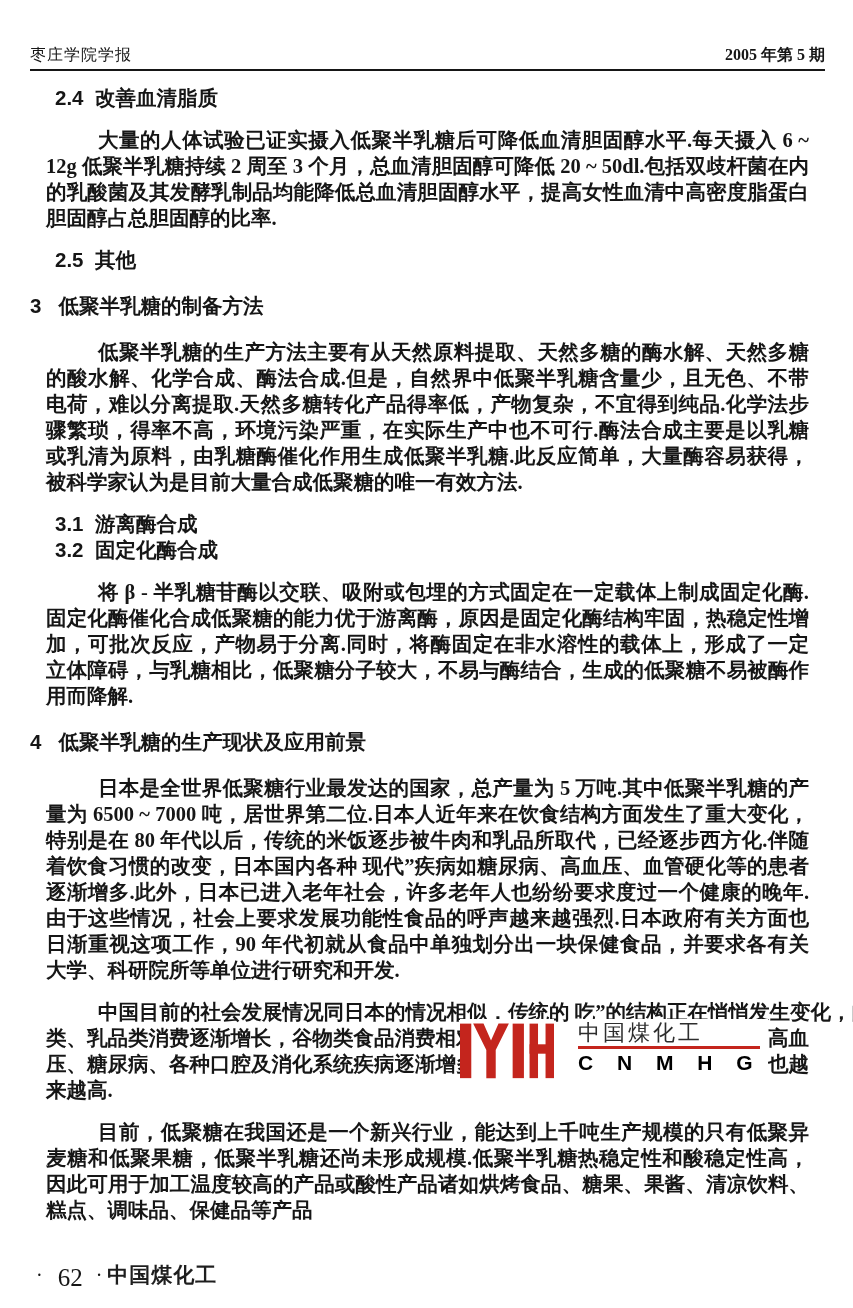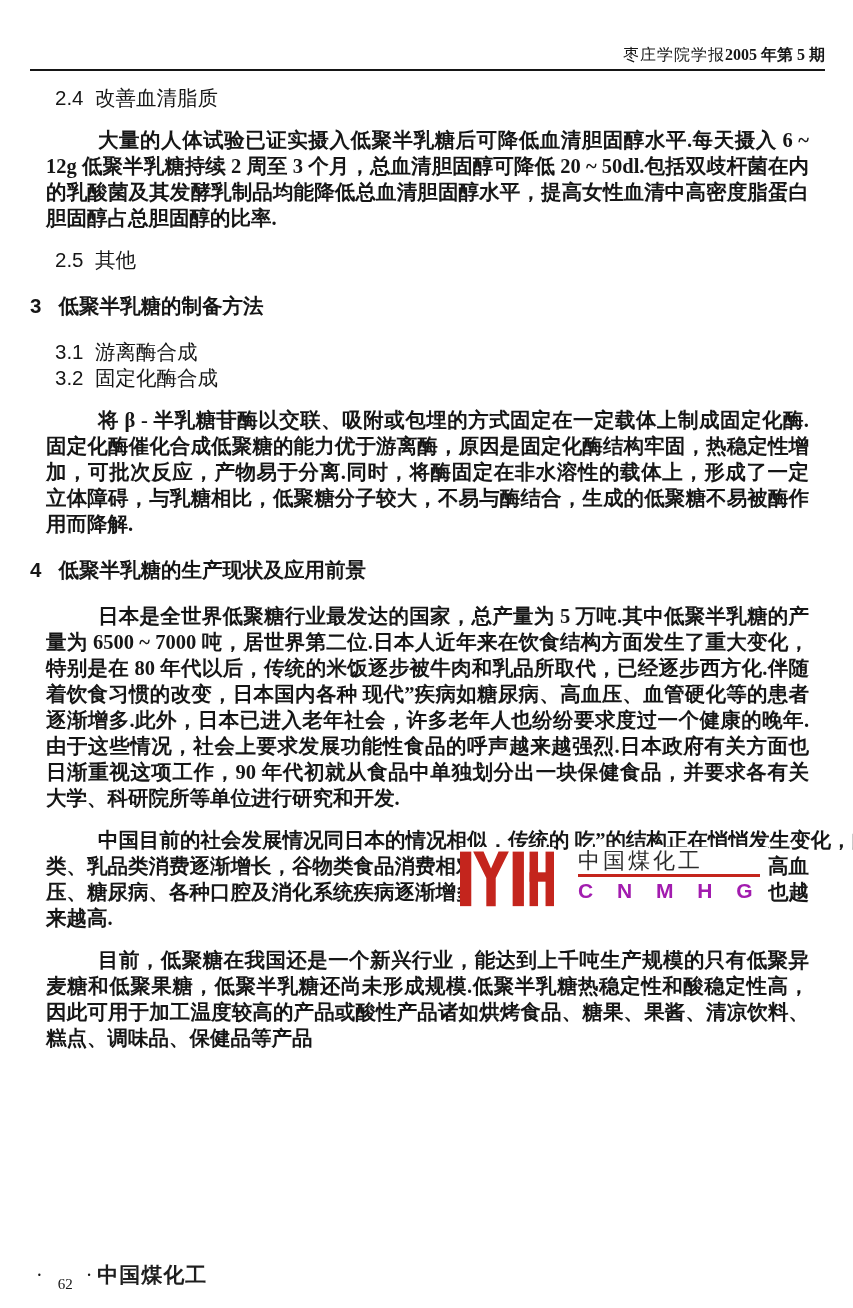--- a/index.html
+++ b/index.html
@@ -7,30 +7,30 @@
     position:relative;
     width:853px;height:1308px;
     background:#ffffff;
     overflow:hidden;
     color:#161616;
     font-family:"Liberation Serif","DejaVu Serif",serif;
     margin:0 auto;
   }
   .inner{position:absolute;left:30px;top:0;width:795px;}
   .journal-header{
-    display:flex;justify-content:flex-end;align-items:flex-end;
+    display:flex;justify-content:space-between;align-items:flex-end;
     padding-top:46px;font-size:16px;line-height:18px;
   }
   .journal-name{font-family:"Liberation Sans","DejaVu Sans",sans-serif;letter-spacing:1px;}
   .journal-issue{font-size:16px;font-weight:bold;}
   .header-rule{border-bottom:2px solid #161616;margin-top:5px;height:0;}
 
   .sub-heading{
     font-family:"Liberation Sans","DejaVu Sans",sans-serif;
-    font-weight:400;font-size:20.5px;line-height:26px;
+    font-weight:700;font-size:20.5px;line-height:26px;
     margin:0 0 0 25px;white-space:pre-wrap;
   }
   .sec-heading{
     font-family:"Liberation Sans","DejaVu Sans",sans-serif;
     font-weight:700;font-size:20.5px;line-height:26px;
     margin:20px 0;white-space:pre-wrap;
   }
   .first-block{margin-top:14px;}
   .para{
     font-size:20.5px;line-height:26px;
@@ -50,29 +50,29 @@
   }
   .stamp-logo{width:94px;height:60px;background:#ffffff;display:block;}
   .stamp-right{background:#ffffff;padding:2px 6px 3px 2px;}
   .stamp-cn{
     font-family:"Liberation Sans","DejaVu Sans",sans-serif;
     font-size:22px;color:#2d2d2d;letter-spacing:3px;line-height:23px;font-weight:500;
   }
   .stamp-line{height:0;border-top:3px solid #c4251d;margin:2px 2px 3px 0;}
   .stamp-en{
     font-family:"Liberation Sans","DejaVu Sans",sans-serif;
-    font-size:21px;color:#a21caf;letter-spacing:9px;line-height:22px;
+    font-size:21px;color:#000000;letter-spacing:9px;line-height:22px;
   }
 
   .footer{
     position:absolute;left:36px;top:1261px;
     display:flex;align-items:center;gap:5px;
   }
   .footer .dot{font-size:20px;line-height:20px;}
-  .footer .page-num{font-size:15px;padding:0 8px 0 10px;position:relative;top:9px;}
+  .footer .page-num{font-size:25px;padding:0 8px 0 10px;position:relative;top:3px;}
   .footer .wanfang{
     font-family:"Liberation Sans","DejaVu Sans",sans-serif;
     font-size:21px;font-weight:600;color:#1e1e1e;letter-spacing:1px;
   }
 </style>
 </head>
 <body>
 
 <div class="page">
   <div class="inner">
@@ -82,20 +82,21 @@
       <span class="journal-issue">2005 年第 5 期</span>
     </div>
     <div class="header-rule"></div>
 
     <div class="sub-heading first-block">2.4  改善血清脂质</div>
     <p class="para">大量的人体试验已证实摄入低聚半乳糖后可降低血清胆固醇水平.每天摄入 6 ~ 12g 低聚半乳糖持续 2 周至 3 个月，总血清胆固醇可降低 20 ~ 50dl.包括双歧杆菌在内的乳酸菌及其发酵乳制品均能降低总血清胆固醇水平，提高女性血清中高密度脂蛋白胆固醇占总胆固醇的比率.</p>
 
     <div class="sub-heading">2.5  其他</div>
 
     <div class="sec-heading">3   低聚半乳糖的制备方法</div>
+    <p class="para">低聚半乳糖的生产方法主要有从天然原料提取、天然多糖的酶水解、天然多糖的酸水解、化学合成、酶法合成.但是，自然界中低聚半乳糖含量少，且无色、不带电荷，难以分离提取.天然多糖转化产品得率低，产物复杂，不宜得到纯品.化学法步骤繁琐，得率不高，环境污染严重，在实际生产中也不可行.酶法合成主要是以乳糖或乳清为原料，由乳糖酶催化作用生成低聚半乳糖.此反应简单，大量酶容易获得，被科学家认为是目前大量合成低聚糖的唯一有效方法.</p>
 
     <div class="sub-heading">3.1  游离酶合成</div>
 
     <div class="sub-heading">3.2  固定化酶合成</div>
     <p class="para">将 β - 半乳糖苷酶以交联、吸附或包埋的方式固定在一定载体上制成固定化酶.固定化酶催化合成低聚糖的能力优于游离酶，原因是固定化酶结构牢固，热稳定性增加，可批次反应，产物易于分离.同时，将酶固定在非水溶性的载体上，形成了一定立体障碍，与乳糖相比，低聚糖分子较大，不易与酶结合，生成的低聚糖不易被酶作用而降解.</p>
 
     <div class="sec-heading">4   低聚半乳糖的生产现状及应用前景</div>
     <p class="para">日本是全世界低聚糖行业最发达的国家，总产量为 5 万吨.其中低聚半乳糖的产量为 6500 ~ 7000 吨，居世界第二位.日本人近年来在饮食结构方面发生了重大变化，特别是在 80 年代以后，传统的米饭逐步被牛肉和乳品所取代，已经逐步西方化.伴随着饮食习惯的改变，日本国内各种 现代”疾病如糖尿病、高血压、血管硬化等的患者逐渐增多.此外，日本已进入老年社会，许多老年人也纷纷要求度过一个健康的晚年.由于这些情况，社会上要求发展功能性食品的呼声越来越强烈.日本政府有关方面也日渐重视这项工作，90 年代初就从食品中单独划分出一块保健食品，并要求各有关大学、科研院所等单位进行研究和开发.</p>
 
     <div class="para occluded">

